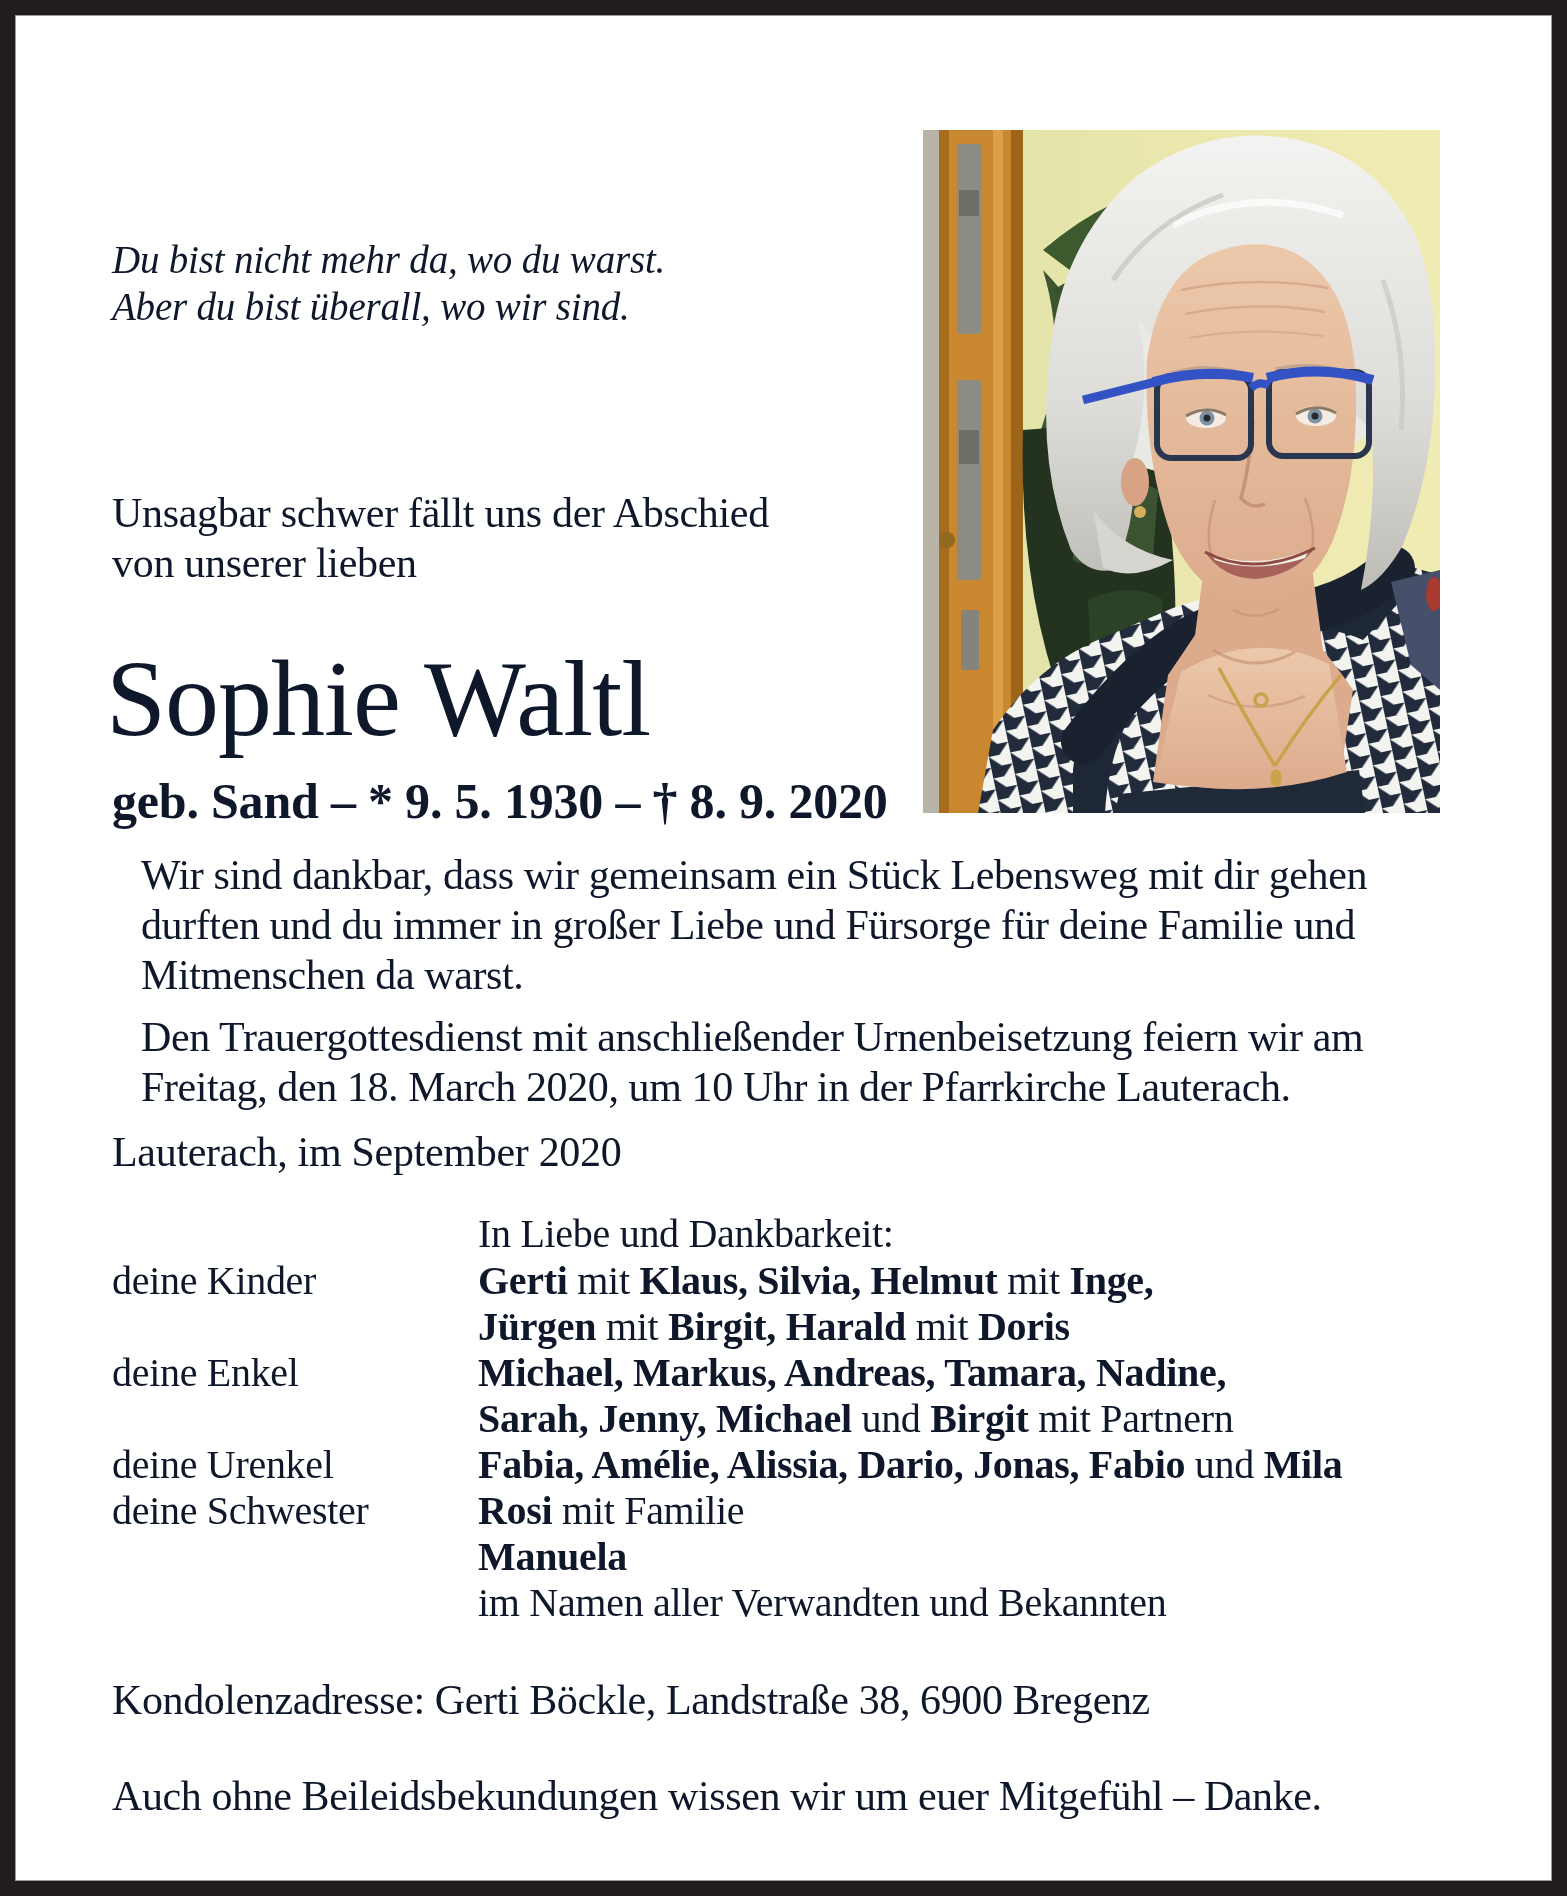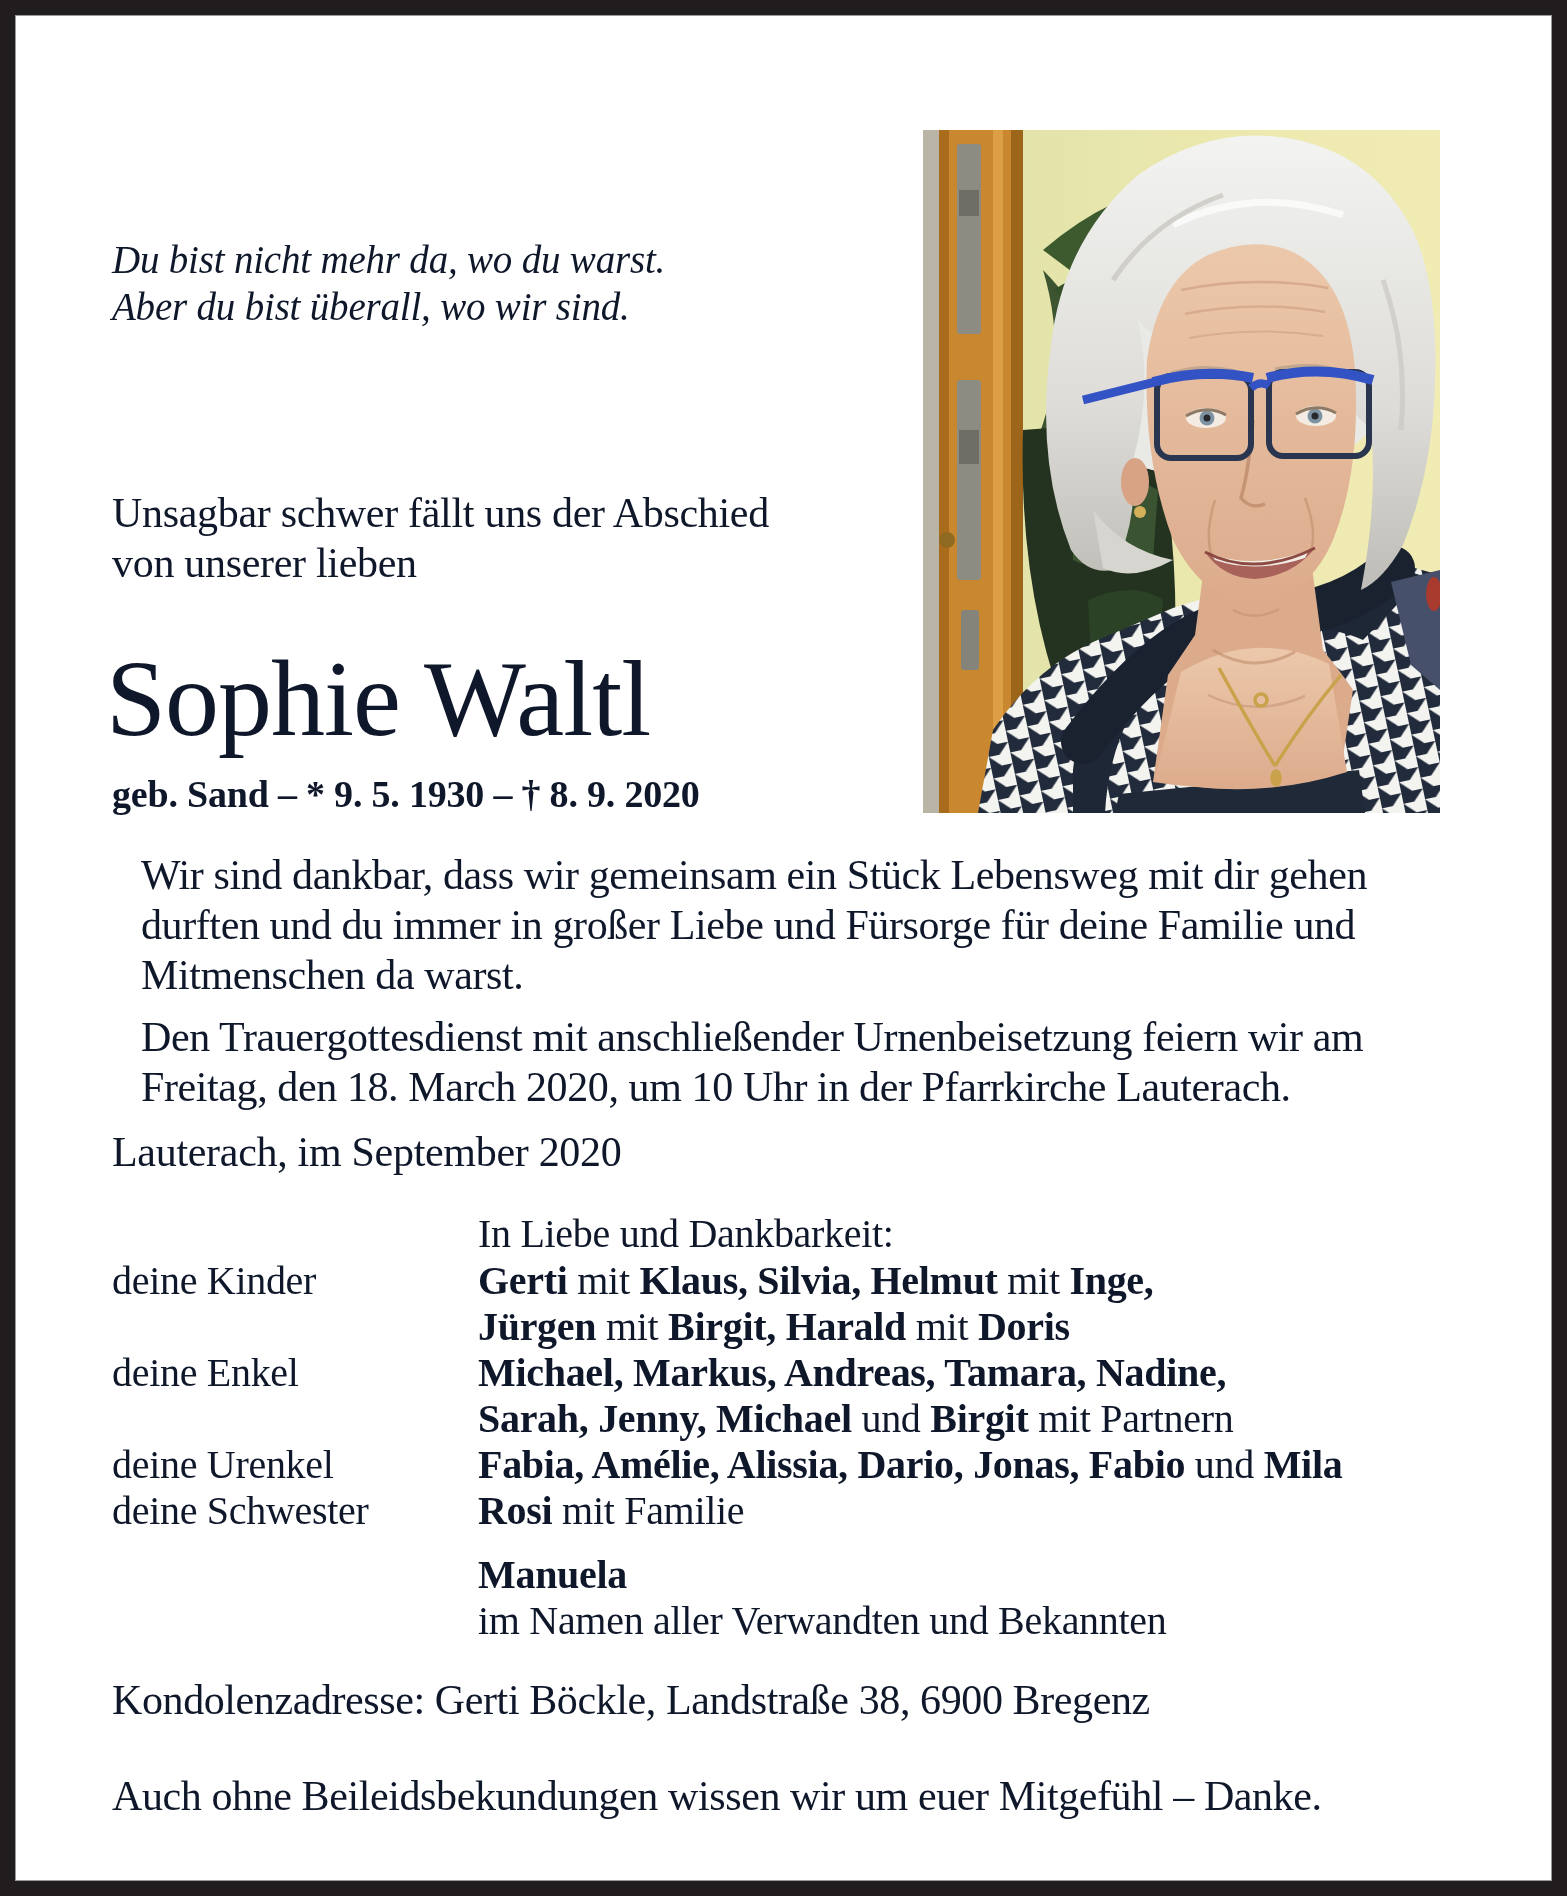--- a/index.html
+++ b/index.html
@@ -31,40 +31,40 @@
   .intro{
     left:112px;top:488px;
     font-size:42px;line-height:50px;letter-spacing:-0.3px;
   }
   .name{
     left:106px;top:645px;
     font-size:108px;line-height:1;letter-spacing:-1px;
   }
   .dates{
     left:112px;top:772px;
-    font-size:38px;font-weight:bold;letter-spacing:-0.2px;
+    font-size:50px;font-weight:bold;letter-spacing:-0.2px;
   }
   .para{
     left:112px;font-size:42px;line-height:50px;letter-spacing:-0.4px;margin-left:29px;
   }
   .para1{top:850px;}
   .para2{top:1012px;}
   .dateline{
     left:112px;top:1128px;font-size:42px;letter-spacing:-0.3px;white-space:nowrap;
   }
   .dateline .place{font-weight:normal;}
   .closing-heading{
     left:478px;top:1210px;font-size:40px;letter-spacing:-0.3px;white-space:nowrap;
   }
   .family{
     left:112px;top:1258px;
     font-size:40px;line-height:46px;letter-spacing:-0.3px;
   }
   .frow{display:flex;align-items:flex-start;}
-  .frow.gap{margin-top:18px;}
+  .frow.gap{}
   .flabel{width:352px;text-align:left;flex:0 0 352px;}
   .fnames{padding-left:14px;}
   .fnames .line span.b{font-weight:bold;}
   .footer-line{
     left:112px;font-size:42px;letter-spacing:-0.4px;white-space:nowrap;
   }
   .condolence{top:1676px;}
   .thanks{top:1772px;}
 
   .photo{

